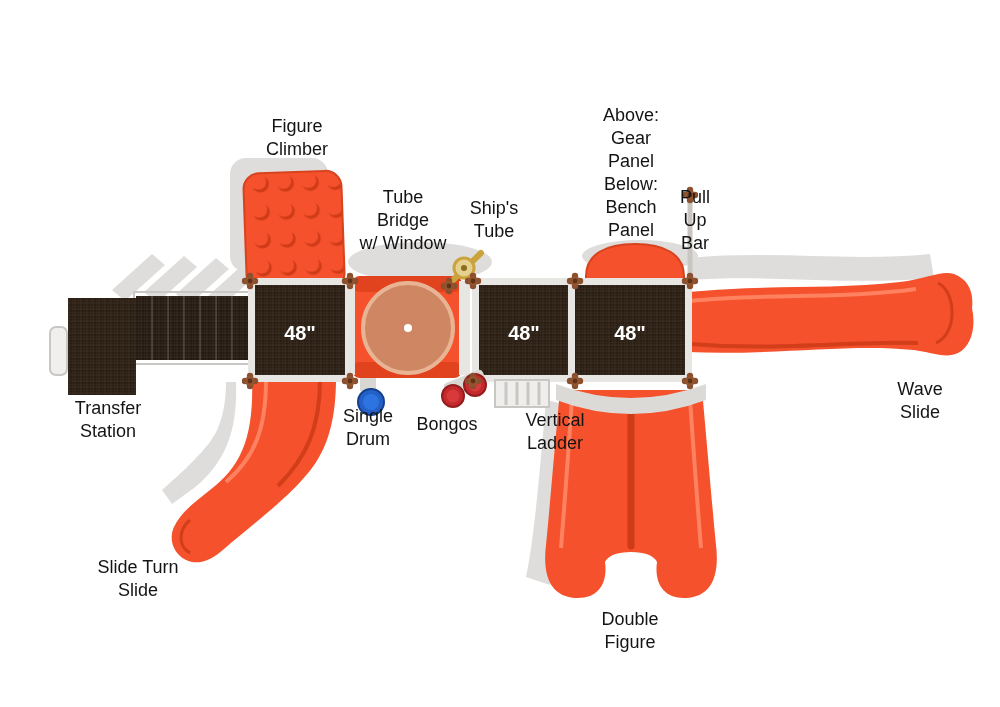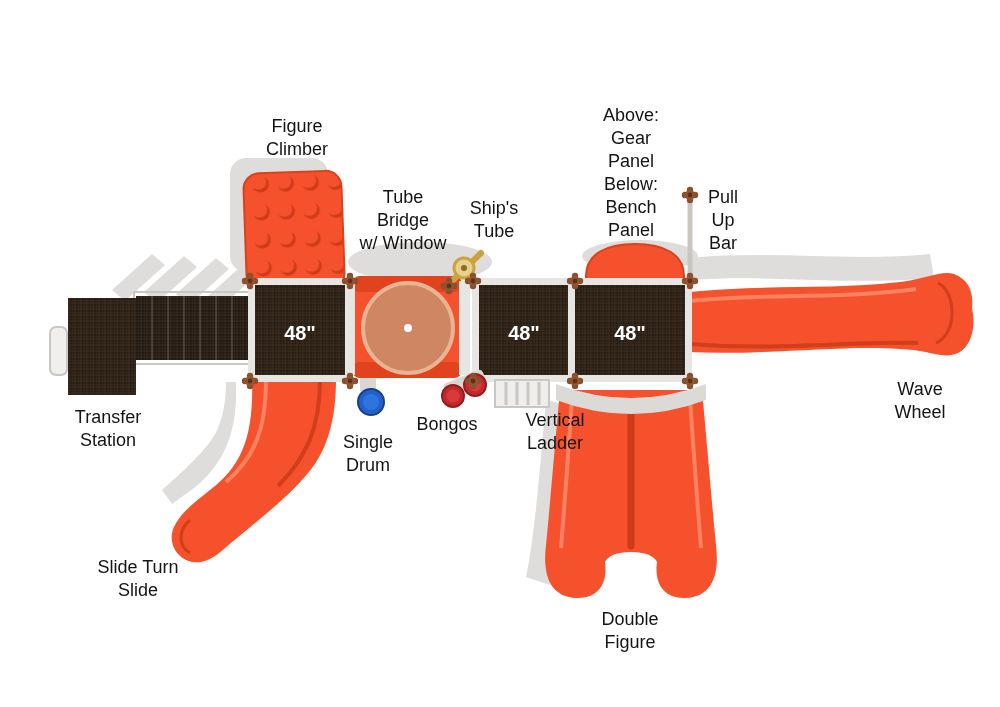--- a/index.html
+++ b/index.html
@@ -197,30 +197,30 @@
 Bridge
 w/ Window</div>
   <div class="label" style="left:494px;top:197px">Ship's
 Tube</div>
   <div class="label" style="left:631px;top:104px">Above:
 Gear
 Panel
 Below:
 Bench
 Panel</div>
-  <div class="label" style="left:723px;top:186px">Pull
+  <div class="label" style="left:695px;top:186px">Pull
 Up
 Bar</div>
-  <div class="label" style="left:108px;top:406px">Transfer
+  <div class="label" style="left:108px;top:397px">Transfer
 Station</div>
-  <div class="label" style="left:368px;top:431px">Single
+  <div class="label" style="left:368px;top:405px">Single
 Drum</div>
   <div class="label" style="left:447px;top:413px">Bongos</div>
   <div class="label" style="left:555px;top:409px">Vertical
 Ladder</div>
   <div class="label" style="left:920px;top:378px">Wave
-Wheel</div>
+Slide</div>
   <div class="label" style="left:138px;top:556px">Slide Turn
 Slide</div>
   <div class="label" style="left:630px;top:608px">Double
 Figure</div>
 
 </div>
 
 </body></html>

